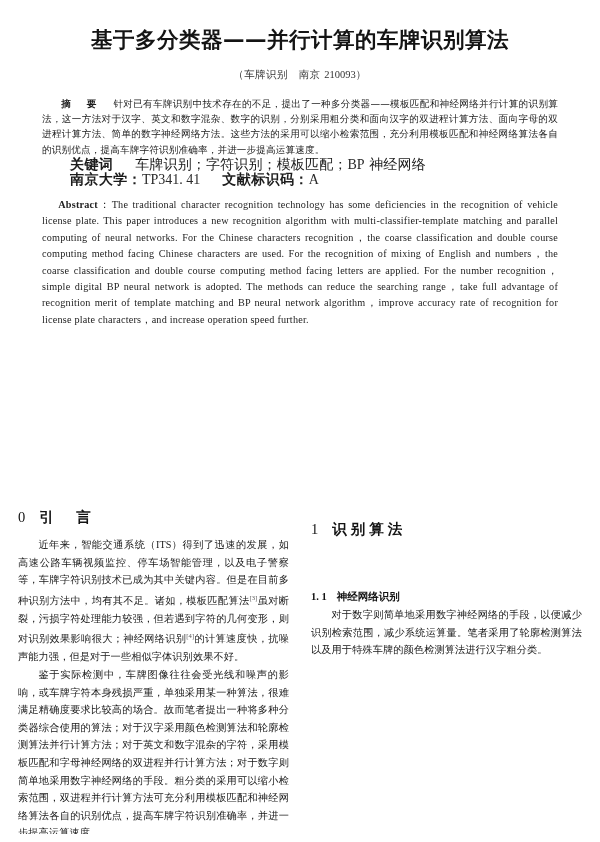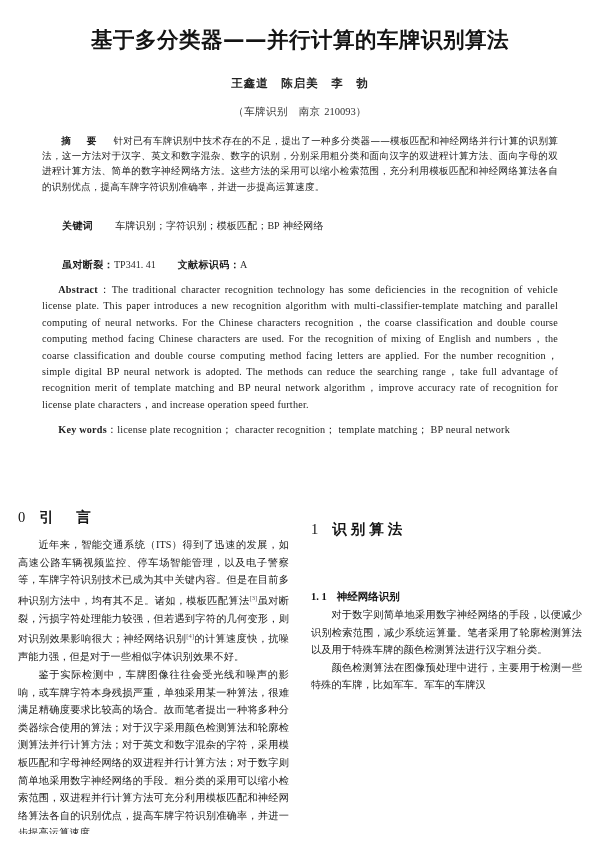--- a/index.html
+++ b/index.html
@@ -73,26 +73,25 @@
   }
   .cn-abstract .lbl {
     font-weight: bold;
     letter-spacing: 3px;
     margin-right: 14px;
   }
   .indent2 { text-indent: 2em; }
 
   .meta-line {
     font-family: "DejaVu Sans", "Liberation Sans", sans-serif;
-    font-size: 10px;
+    font-size: 14px;
     line-height: 15.6px;
     color: #1c1c1c;
     text-indent: 2em;
     letter-spacing: 0.15px;
-    margin-top: 24px;
   }
   .meta-line .lbl { font-weight: bold; letter-spacing: 0.4px; }
   .meta-line .rom {
     font-family: "Liberation Serif", serif;
     letter-spacing: 0;
     color: #2a2a2a;
   }
   .gap-sm { margin-left: 22px; }
 
   .en-abstract {
@@ -190,47 +189,43 @@
     color: #555;
   }
 </style>
 </head>
 <body>
 
 <div class="page">
 
   <div class="title-block">
     <h1 class="paper-title">基于多分类器——并行计算的车牌识别算法</h1>
-    <div class="authors">王鑫道　陈启美　李　勃</div>
     <div class="affiliation">
       <span>（车牌识别　南京 </span><span class="zip">210093</span><span>）</span>
     </div>
   </div>
 
   <div class="abs-wrap">
 
     <div class="cn-abstract indent2">
       <span class="lbl">摘　要</span><span>针对已有车牌识别中技术存在的不足，提出了一种多分类器——模板匹配和神经网络并行计算的识别算法，这一方法对于汉字、英文和数字混杂、数字的识别，分别采用粗分类和面向汉字的双进程计算方法、面向字母的双进程计算方法、简单的数字神经网络方法。这些方法的采用可以缩小检索范围，充分利用模板匹配和神经网络算法各自的识别优点，提高车牌字符识别准确率，并进一步提高运算速度。</span>
     </div>
 
     <div class="meta-line">
       <span class="lbl">关键词</span><span class="gap-sm"></span><span>车牌识别；字符识别；模板匹配；</span><span class="rom">BP</span><span> 神经网络</span>
     </div>
 
     <div class="meta-line">
-      <span class="lbl">虽对断裂：</span><span class="rom">TP341. 41</span><span class="gap-sm"></span><span class="lbl">文献标识码：</span><span class="rom">A</span>
+      <span class="lbl">南京大学：</span><span class="rom">TP341. 41</span><span class="gap-sm"></span><span class="lbl">文献标识码：</span><span class="rom">A</span>
     </div>
 
     <div class="en-abstract">
       <b>Abstract</b><span>：</span><span>The traditional character recognition technology has some deficiencies in the recognition of vehicle license plate. This paper introduces a new recognition algorithm with multi-classifier-template matching and parallel computing of neural networks. For the Chinese characters recognition，the coarse classification and double course computing method facing Chinese characters are used. For the recognition of mixing of English and numbers，the coarse classification and double course computing method facing letters are applied. For the number recognition，simple digital BP neural network is adopted. The methods can reduce the searching range，take full advantage of recognition merit of template matching and BP neural network algorithm，improve accuracy rate of recognition for license plate characters，and increase operation speed further.</span>
     </div>
 
-    <div class="en-keywords">
-      <b>Key words</b><span>：</span><span>license plate recognition； character recognition； template matching； BP neural network</span>
-    </div>
   </div>
 
   <div class="body-cols">
 
     <div class="col">
       <div class="sec-h1">
         <span class="num">0</span>
           <span class="txt">引　言</span>
       </div>
 
@@ -242,16 +237,15 @@
     <div class="col">
         <div class="sec-h1" style="margin-top: 12px;">
           <span class="num">1</span>
           <span class="txt">识别算法</span>
         </div>
         <div class="sec-h2">
           <span class="num">1. 1</span>
           <span>神经网络识别</span>
         </div>
         <p class="cn-body">对于数字则简单地采用数字神经网络的手段，以便减少识别检索范围，减少系统运算量。笔者采用了轮廓检测算法以及用于特殊车牌的颜色检测算法进行汉字粗分类。</p>
-        <p class="cn-body">颜色检测算法在图像预处理中进行，主要用于检测一些特殊的车牌，比如军车。军车的车牌汉</p>
       </div>
   </div>
 </div>
 
 </body></html>

